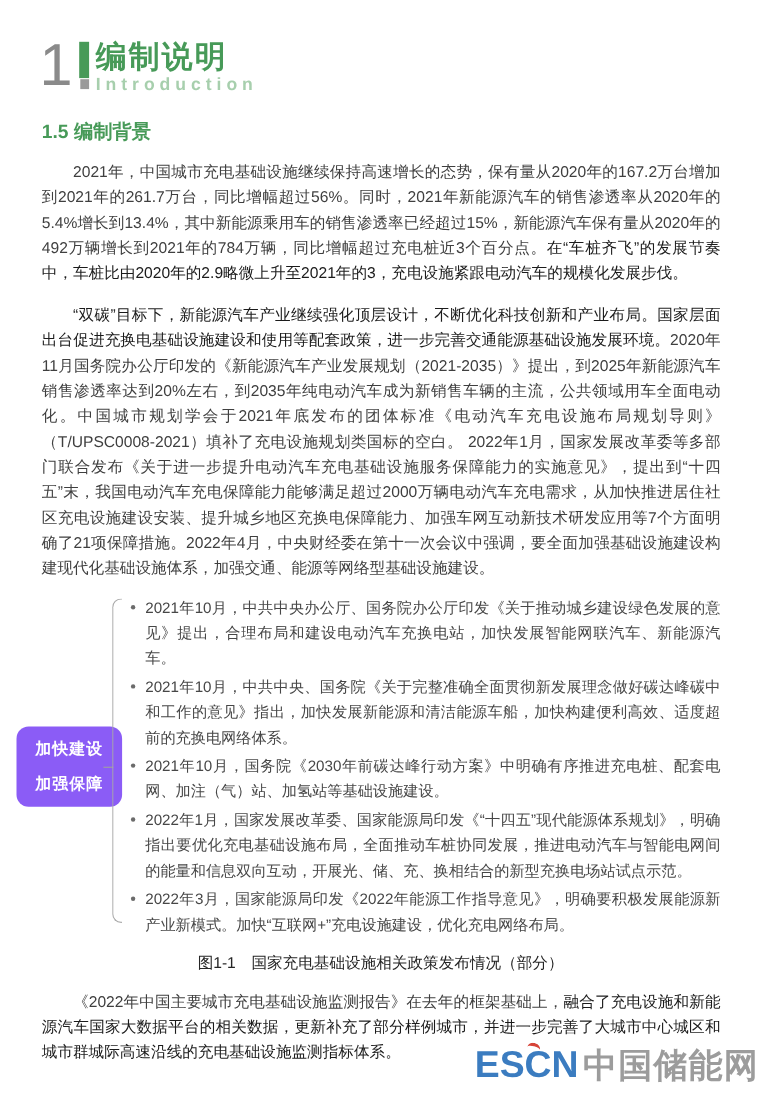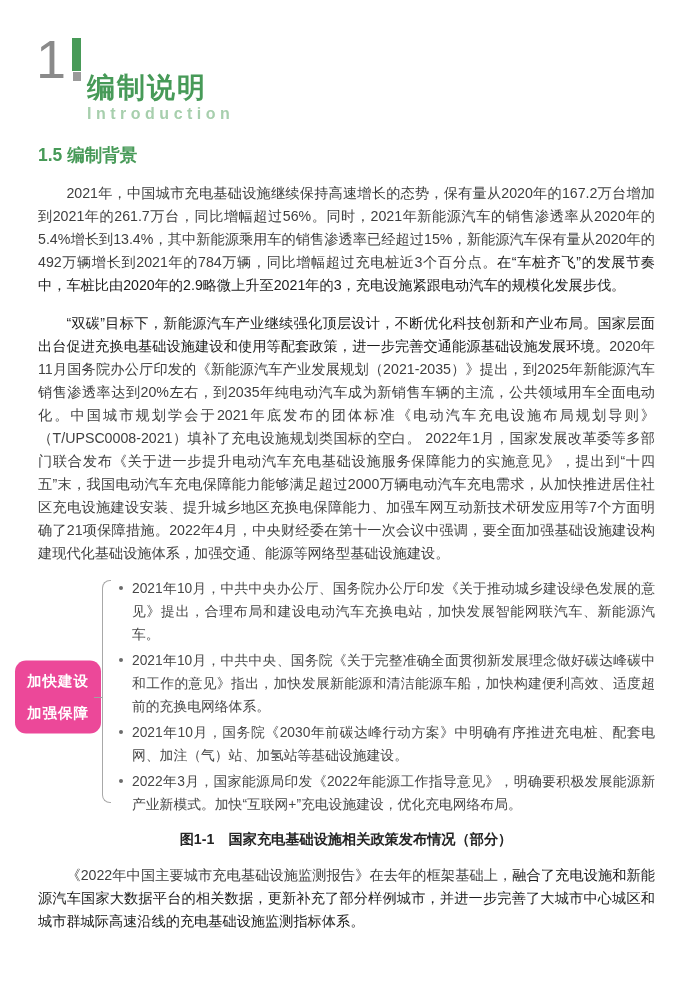--- a/index.html
+++ b/index.html
@@ -7,21 +7,21 @@
     position:relative;width:692px;height:1000px;margin:0 auto;background:#ffffff;
     font-family:"Liberation Sans","DejaVu Sans",sans-serif;overflow:hidden;
   }
   
   .chapter-header{display:flex;align-items:flex-start;margin:36px 0 0 36px;}
   .chapter-num{font-size:54px;line-height:46px;color:#8a8a8a;font-weight:400;letter-spacing:-2px;}
   .bar-col{display:flex;flex-direction:column;align-items:center;margin:2px 6px 0 8px;}
   .bar{width:9px;height:33px;background:#479a58;}
   .sq{width:8px;height:9px;background:#9a9a9a;margin-top:1px;}
   .title-col{display:flex;flex-direction:column;}
-  .chapter-title{font-size:28px;font-weight:bold;color:#479a58;letter-spacing:2px;line-height:32px;margin-top:36px;}
+  .chapter-title{font-size:28px;font-weight:bold;color:#479a58;letter-spacing:2px;line-height:32px;}
   .chapter-sub{font-size:16px;color:#a7cfad;letter-spacing:4.5px;margin-top:1px;font-weight:bold;}
   
   .section-title{margin:20px 38px 0 38px;font-size:17.5px;font-weight:bold;color:#479a58;}
   
   .para{
     margin:15px 37px 0 38px;font-size:14.2px;line-height:23px;color:#3f3f3f;
     text-align:justify;text-indent:2em;
   }
   .para .bold{font-weight:normal;color:#1b1b1b;}
   
@@ -34,26 +34,26 @@
   .timeline-list li::before{
     content:"";position:absolute;left:1px;top:9px;width:4px;height:4px;border-radius:50%;background:#6b6b6b;
   }
   .bracket{
     position:absolute;left:66px;top:8px;bottom:18px;width:8px;
     border:1px solid #a8a8a8;border-right:none;border-radius:8px 0 0 8px;
   }
   .connector{position:absolute;left:58px;top:50%;width:9px;border-top:1px solid #a0a0a0;}
   .timeline-pill{
     position:absolute;left:-21px;top:50%;transform:translateY(-50%);
-    width:86px;padding:11px 0;border-radius:11px;background:#ec4899;
+    width:96px;padding:11px 0;border-radius:11px;background:#8b5cf6;
     display:flex;flex-direction:column;align-items:center;gap:13px;
     color:#ffffff;font-size:14.5px;font-weight:bold;letter-spacing:1px;
   }
   
-  .figure-caption{margin:9px 38px 0 38px;text-align:center;font-size:14.2px;font-weight:bold;color:#252525;}
+  .figure-caption{margin:9px 38px 0 38px;text-align:center;font-size:14.2px;font-weight:normal;color:#252525;}
   
   .footer-logo{position:absolute;right:2px;bottom:10px;display:flex;align-items:baseline;}
   .logo-en{position:relative;font-size:34px;font-weight:bold;color:#3b7cc0;letter-spacing:0px;}
   .logo-accent{
     position:absolute;left:47px;top:-1px;width:12px;height:7px;
     border-top:3.5px solid #d64438;border-radius:50% 50% 0 0;transform:rotate(14deg);
   }
   .logo-cn{font-size:31px;font-weight:bold;color:#9c9c9c;letter-spacing:1px;margin-left:4px;}
 </style>
 </head>
@@ -83,22 +83,27 @@
     <div class="timeline-pill">
       <span>加快建设</span>
       <span>加强保障</span>
     </div>
     <div class="connector"></div>
     <div class="bracket"></div>
     <ul class="timeline-list">
       <li><span>2021年10月，中共中央办公厅、国务院办公厅印发《关于推动城乡建设绿色发展的意见》提出，合理布局和建设电动汽车充换电站，加快发展智能网联汽车、新能源汽车。</span></li>
       <li><span>2021年10月，中共中央、国务院《关于完整准确全面贯彻新发展理念做好碳达峰碳中和工作的意见》指出，加快发展新能源和清洁能源车船，加快构建便利高效、适度超前的充换电网络体系。</span></li>
       <li><span>2021年10月，国务院《2030年前碳达峰行动方案》中明确有序推进充电桩、配套电网、加注（气）站、加氢站等基础设施建设。</span></li>
+      <li><span>2022年1月，国家发展改革委、国家能源局印发《“十四五”现代能源体系规划》，明确指出要优化充电基础设施布局，全面推动车桩协同发展，推进电动汽车与智能电网间的能量和信息双向互动，开展光、储、充、换相结合的新型充换电场站试点示范。</span></li>
       <li><span>2022年3月，国家能源局印发《2022年能源工作指导意见》，明确要积极发展能源新产业新模式。加快“互联网+”充电设施建设，优化充电网络布局。</span></li>
     </ul>
   </div>
 
   <div class="figure-caption">图1-1　国家充电基础设施相关政策发布情况（部分）</div>
 
   <p class="para"><span>《2022年中国主要城市充电基础设施监测报告》在去年的框架基础上，</span><span class="bold">融合了充电设施和新能源汽车国家大数据平台的相关数据，更新补充了部分样例城市，并进一步完善了大城市中心城区和城市群城际高速沿线的充电基础设施监测指标体系。</span></p>
 
+  <div class="footer-logo">
+    <span class="logo-en"><span>ESCN</span><span class="logo-accent"></span></span>
+    <span class="logo-cn">中国储能网</span>
+  </div>
 
 </div>
 
 </body></html>

